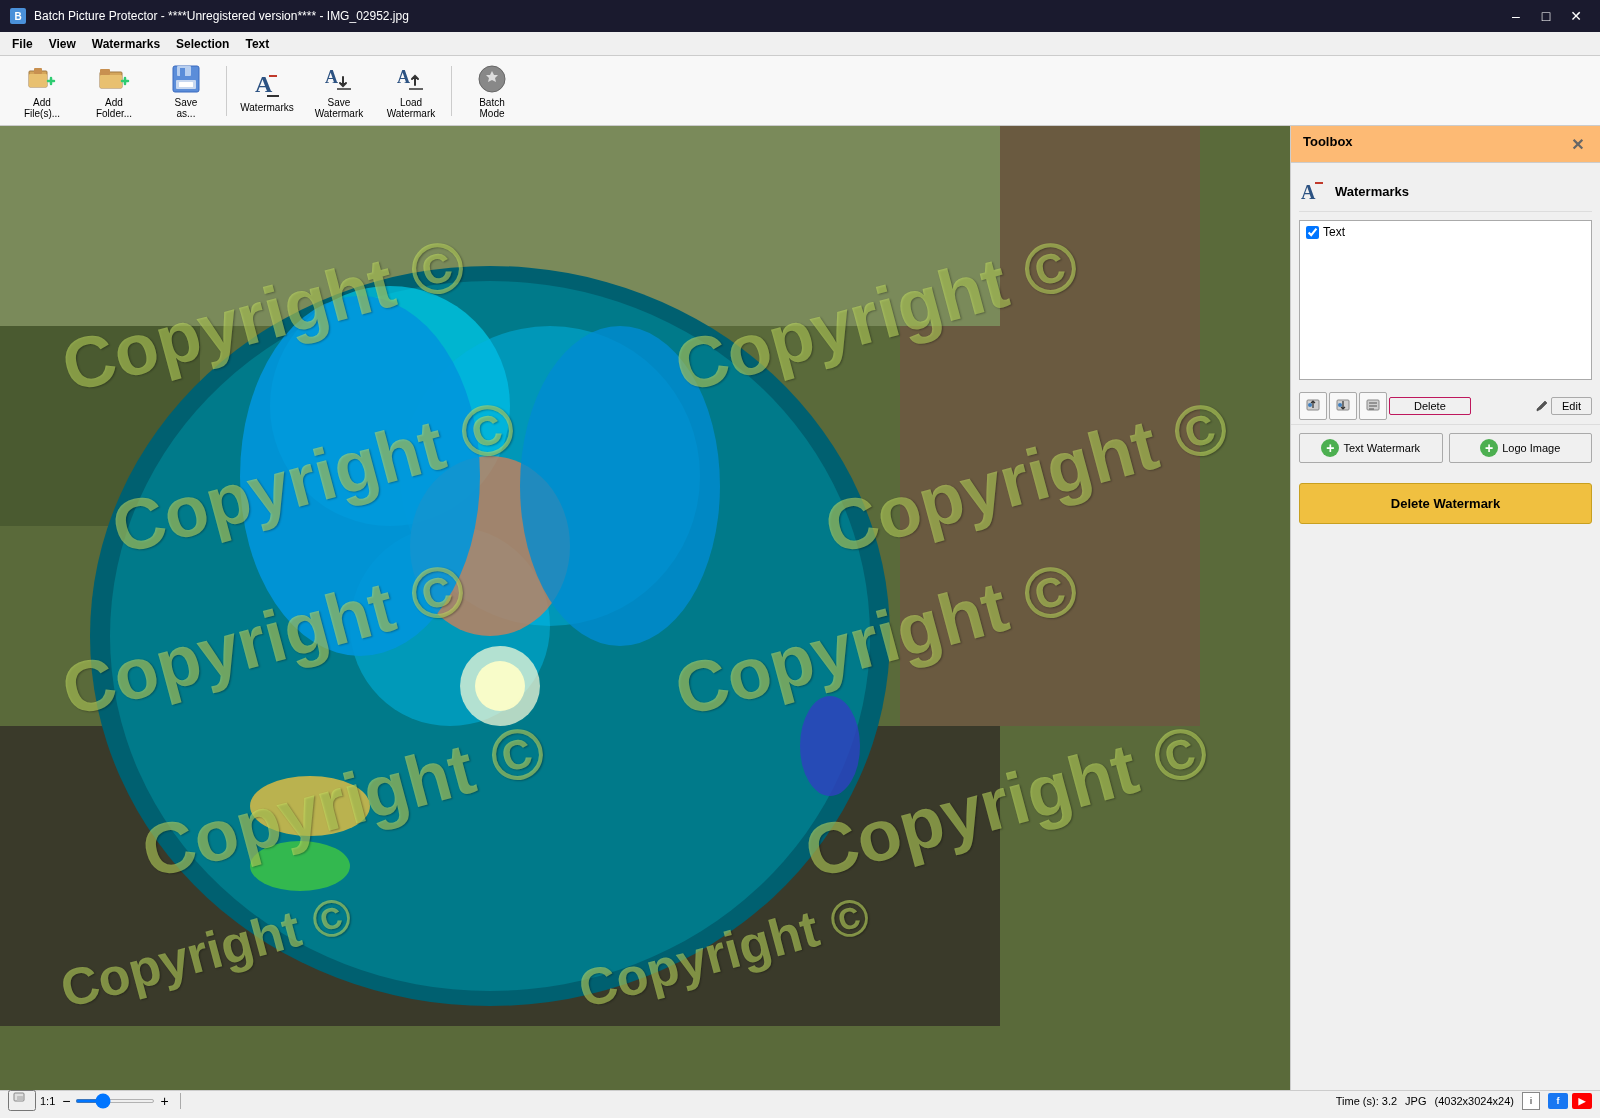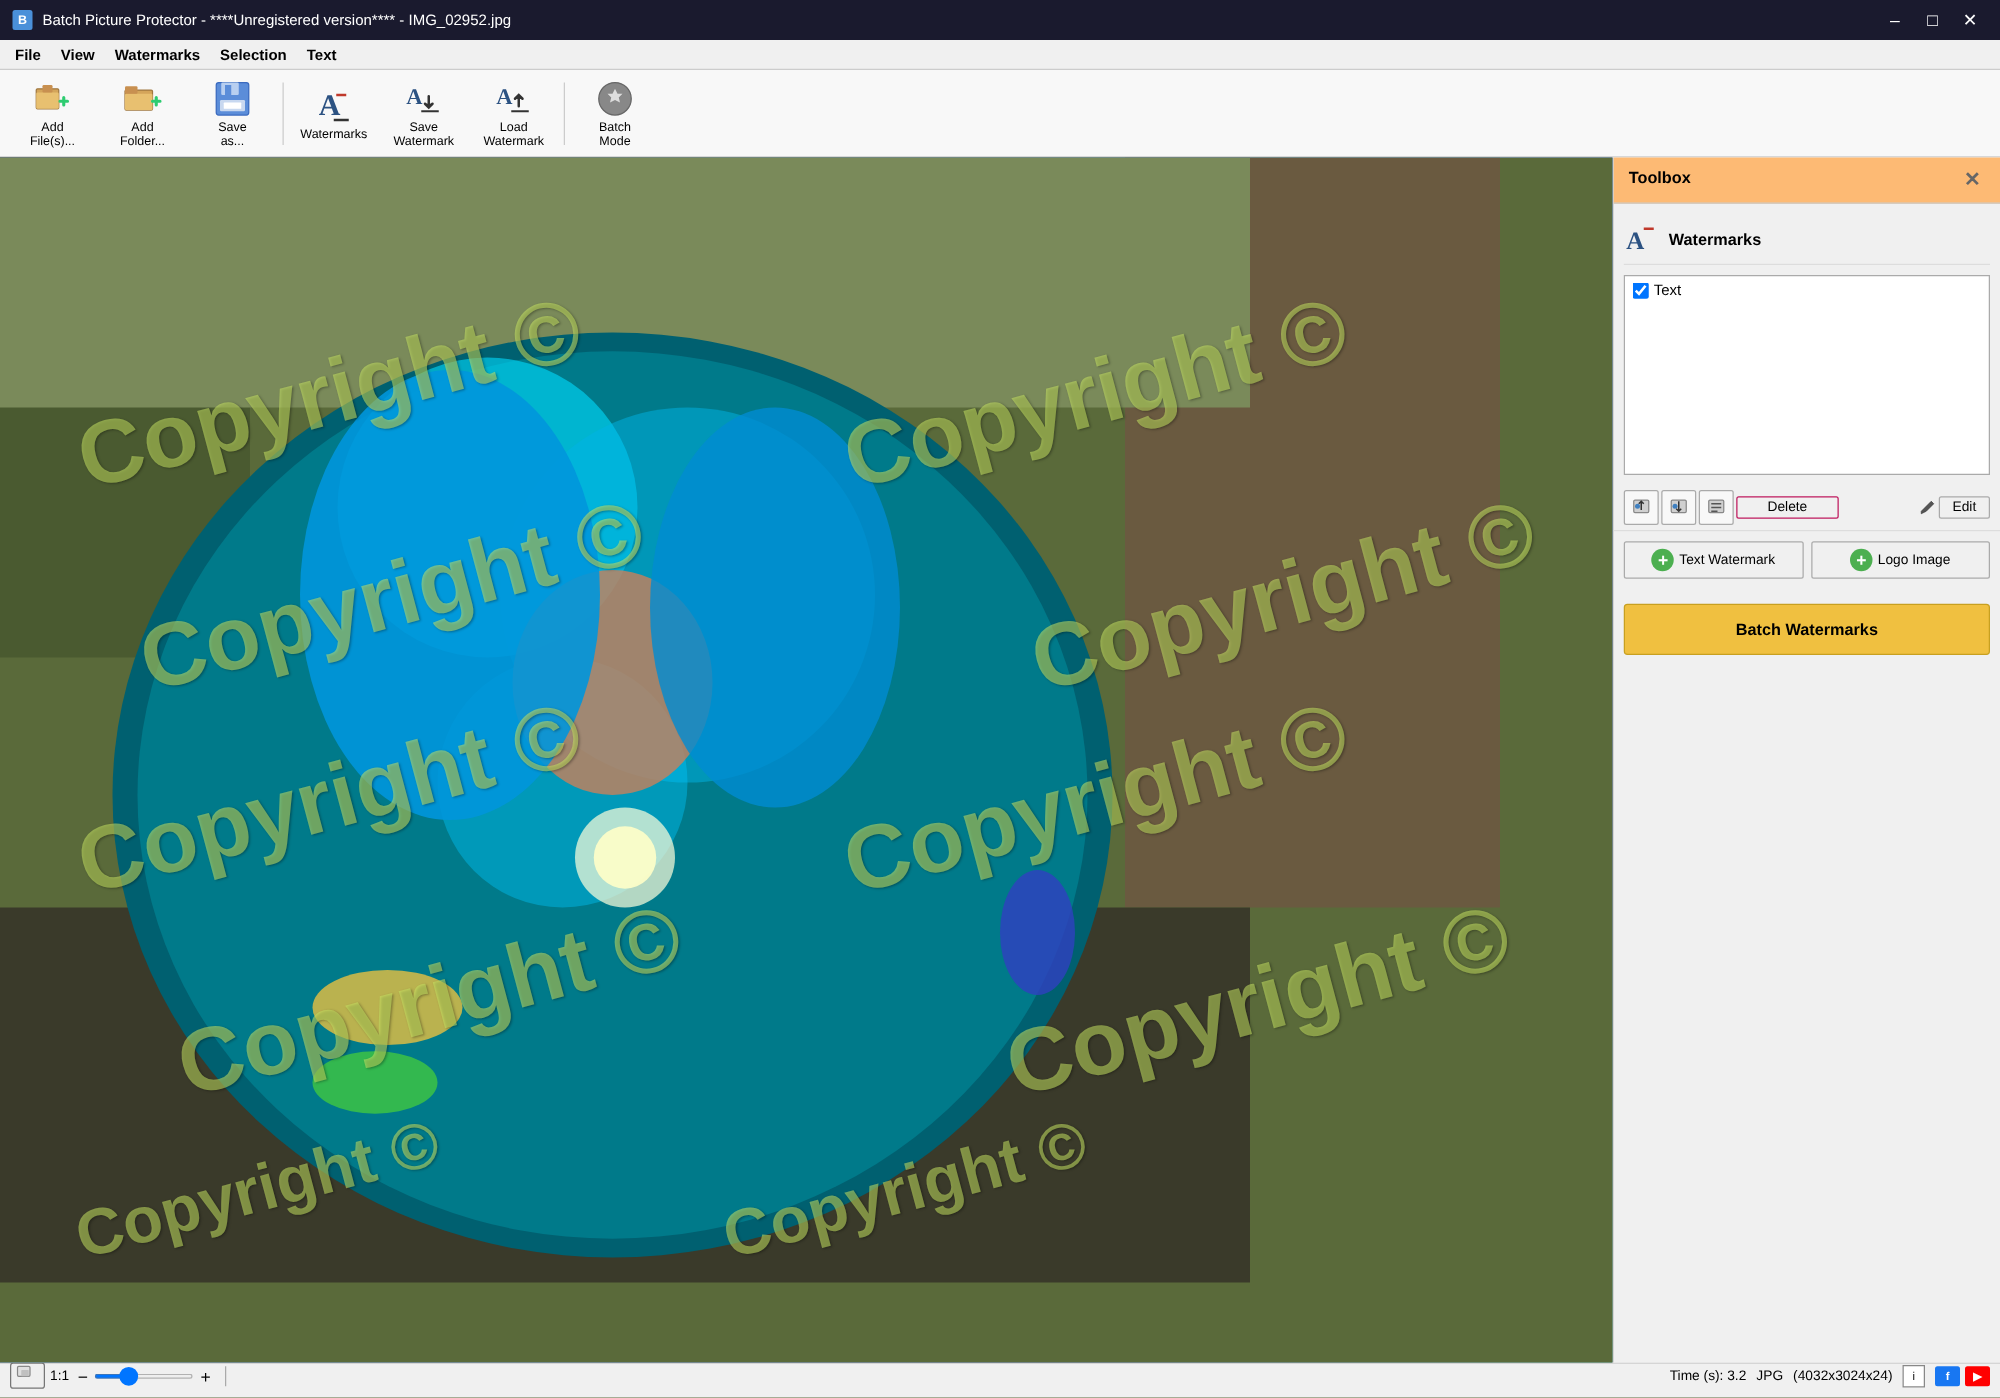--- a/index.html
+++ b/index.html
@@ -589,21 +589,21 @@
         <div class="add-btn-icon">+</div>
         <span>Text Watermark</span>
       </button>
       <button class="add-btn">
         <div class="add-btn-icon">+</div>
         <span>Logo Image</span>
       </button>
     </div>
 
     <div class="batch-watermark-area">
-      <button class="batch-watermark-btn">Batch Watermarks</button>
+      <button class="batch-watermark-btn">Delete Watermark</button>
     </div>
   </div>
 </div>
 
 <div class="status-bar">
   <div class="status-zoom">
     <button class="zoom-btn">
       <svg width="18" height="14" viewBox="0 0 18 14">
         <rect x="1" y="1" width="10" height="8" rx="1" fill="#e0e0e0" stroke="#888" stroke-width="1"></rect>
         <rect x="4" y="4" width="6" height="5" rx="0.5" fill="#c0c0c0"></rect>

